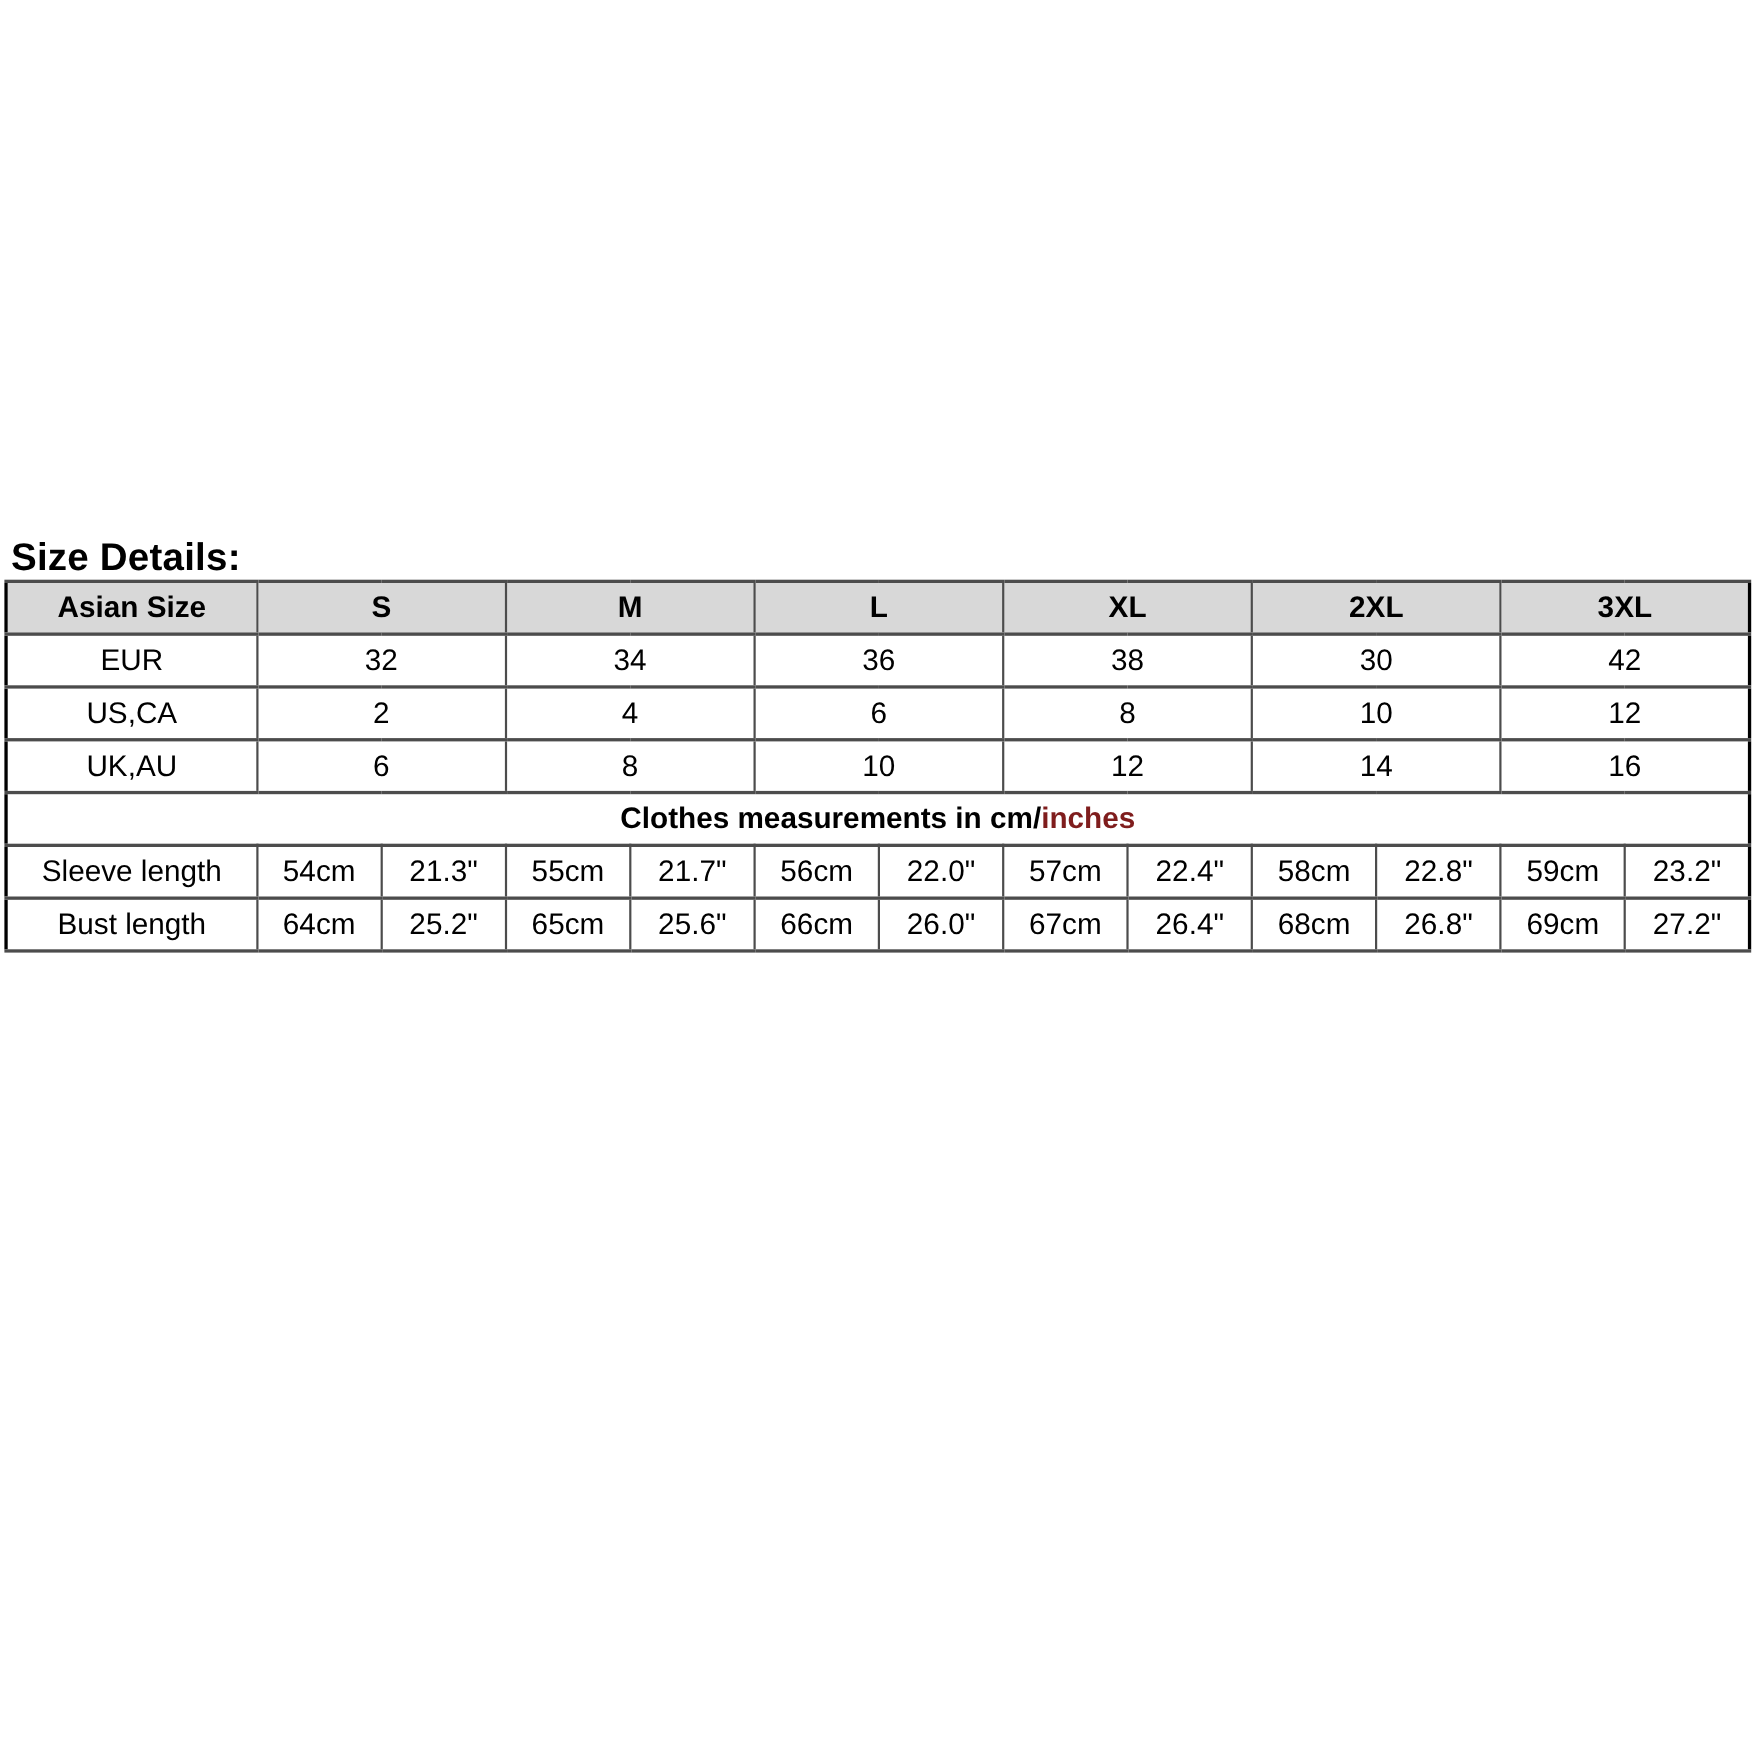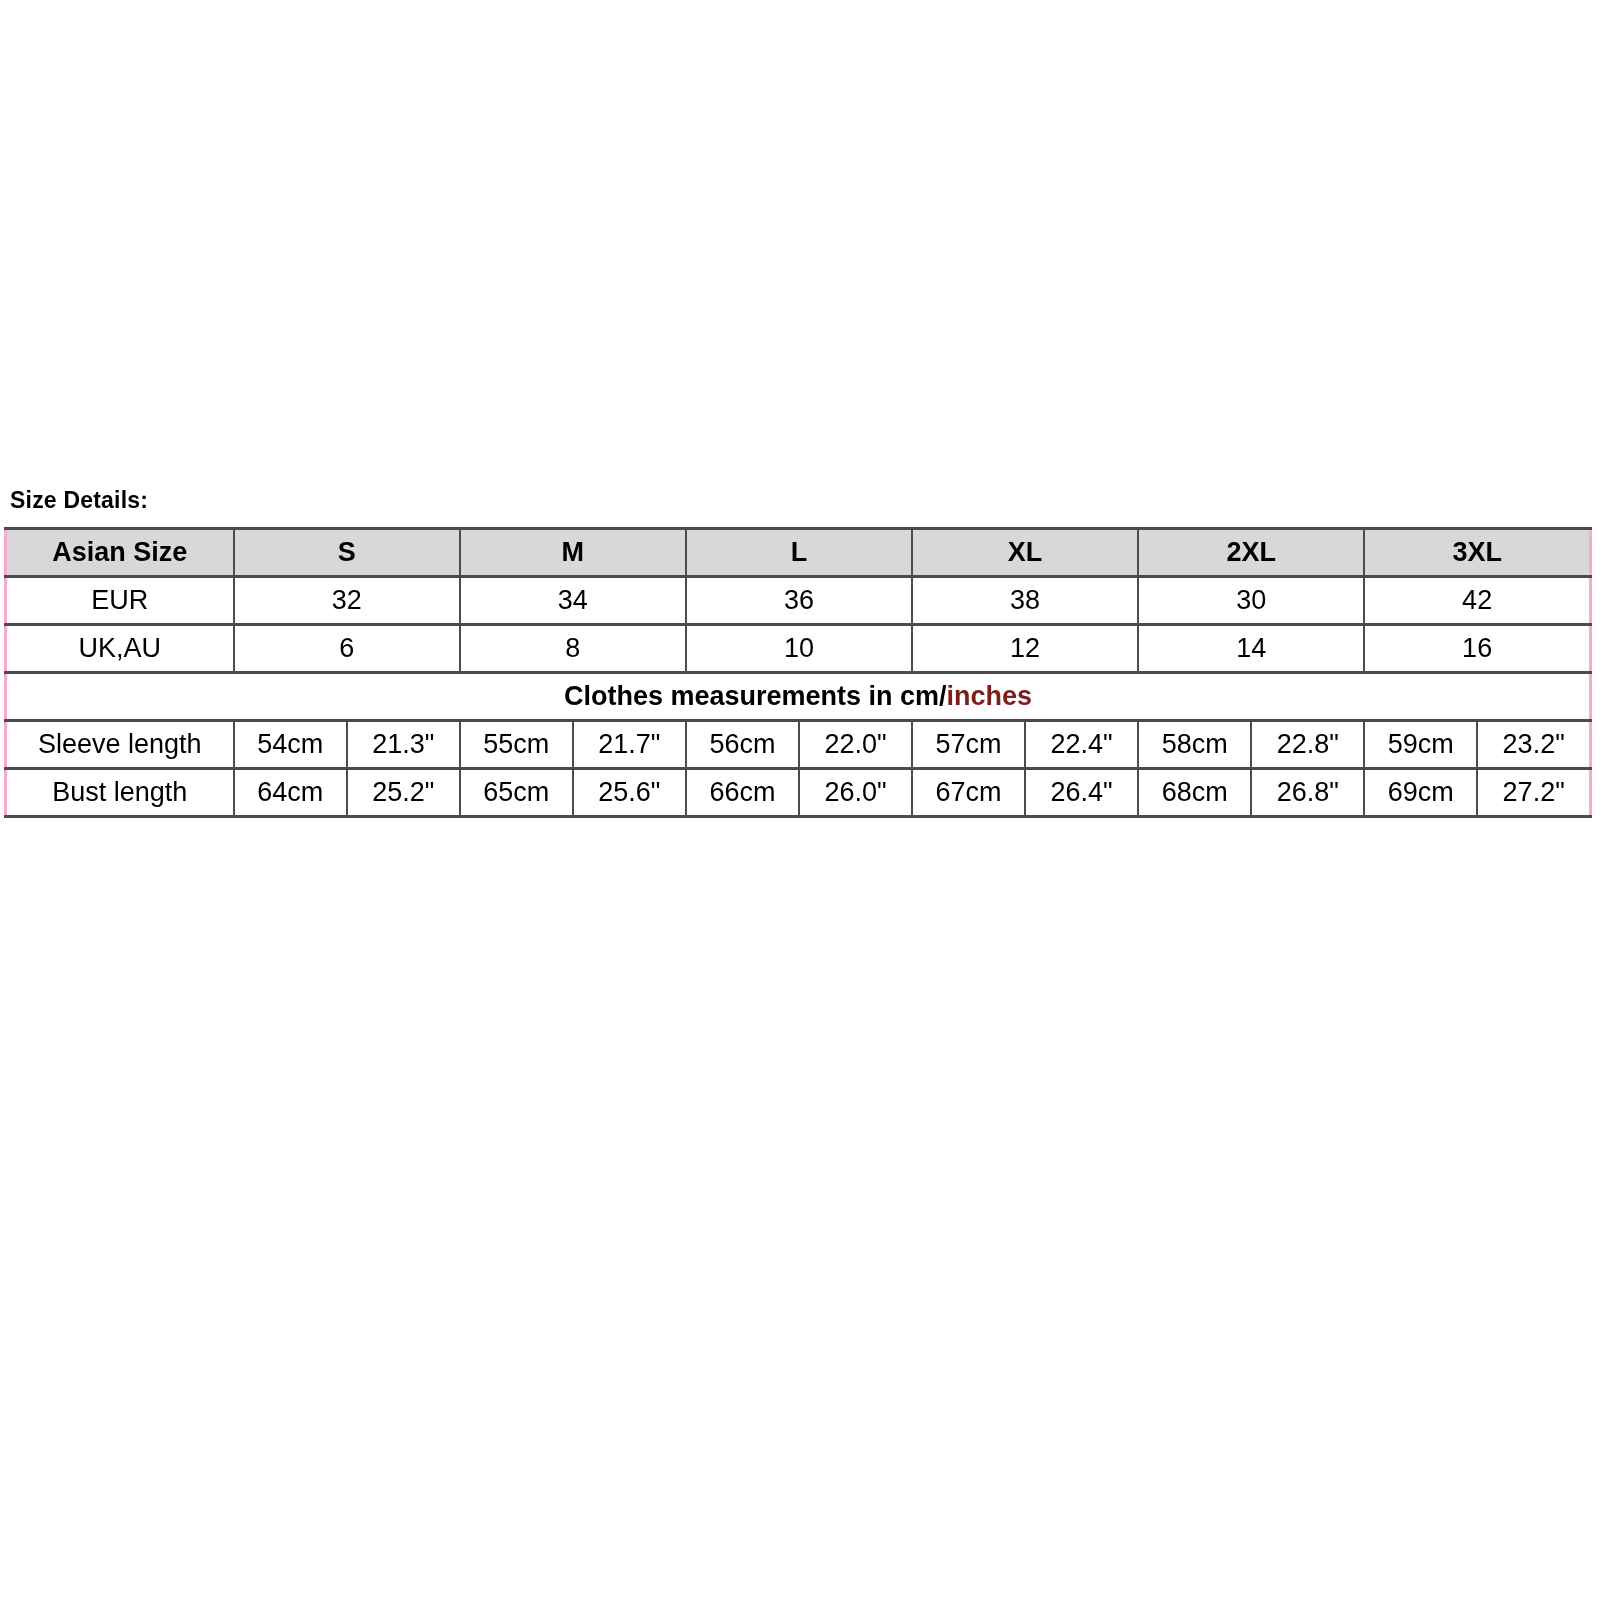--- a/index.html
+++ b/index.html
@@ -12,33 +12,33 @@
     position: relative;
     width: 1601px;
     height: 1601px;
     background: #ffffff;
     overflow: hidden;
   }
   .page-title {
     position: absolute;
     left: 10px;
     top: 487px;
-    font-size: 23px;
+    font-size: 35px;
     font-weight: 700;
     color: #000000;
     letter-spacing: 0.2px;
   }
   table.size-chart {
     position: absolute;
     left: 4px;
     top: 527px;
     width: 1588px;
     border-collapse: collapse;
     table-layout: fixed;
-    border: 3px solid #f9a8d4;
+    border: 3px solid #000000;
     background: #ffffff;
   }
   table.size-chart td {
     border: 2px solid #4c4c4c;
     border-top-width: 3px;
     border-bottom-width: 3px;
     height: 45px;
     padding: 0;
     font-size: 27px;
     color: #000000;
@@ -103,20 +103,29 @@
       <tr>
         <td class="lbl">EUR</td>
         <td colspan="2">32</td>
         <td colspan="2">34</td>
         <td colspan="2">36</td>
         <td colspan="2">38</td>
         <td colspan="2">30</td>
         <td colspan="2">42</td>
       </tr>
 
+      <tr>
+        <td class="lbl">US,CA</td>
+        <td colspan="2">2</td>
+        <td colspan="2">4</td>
+        <td colspan="2">6</td>
+        <td colspan="2">8</td>
+        <td colspan="2">10</td>
+        <td colspan="2">12</td>
+      </tr>
 
       <tr>
         <td class="lbl">UK,AU</td>
         <td colspan="2">6</td>
         <td colspan="2">8</td>
         <td colspan="2">10</td>
         <td colspan="2">12</td>
         <td colspan="2">14</td>
         <td colspan="2">16</td>
       </tr>

